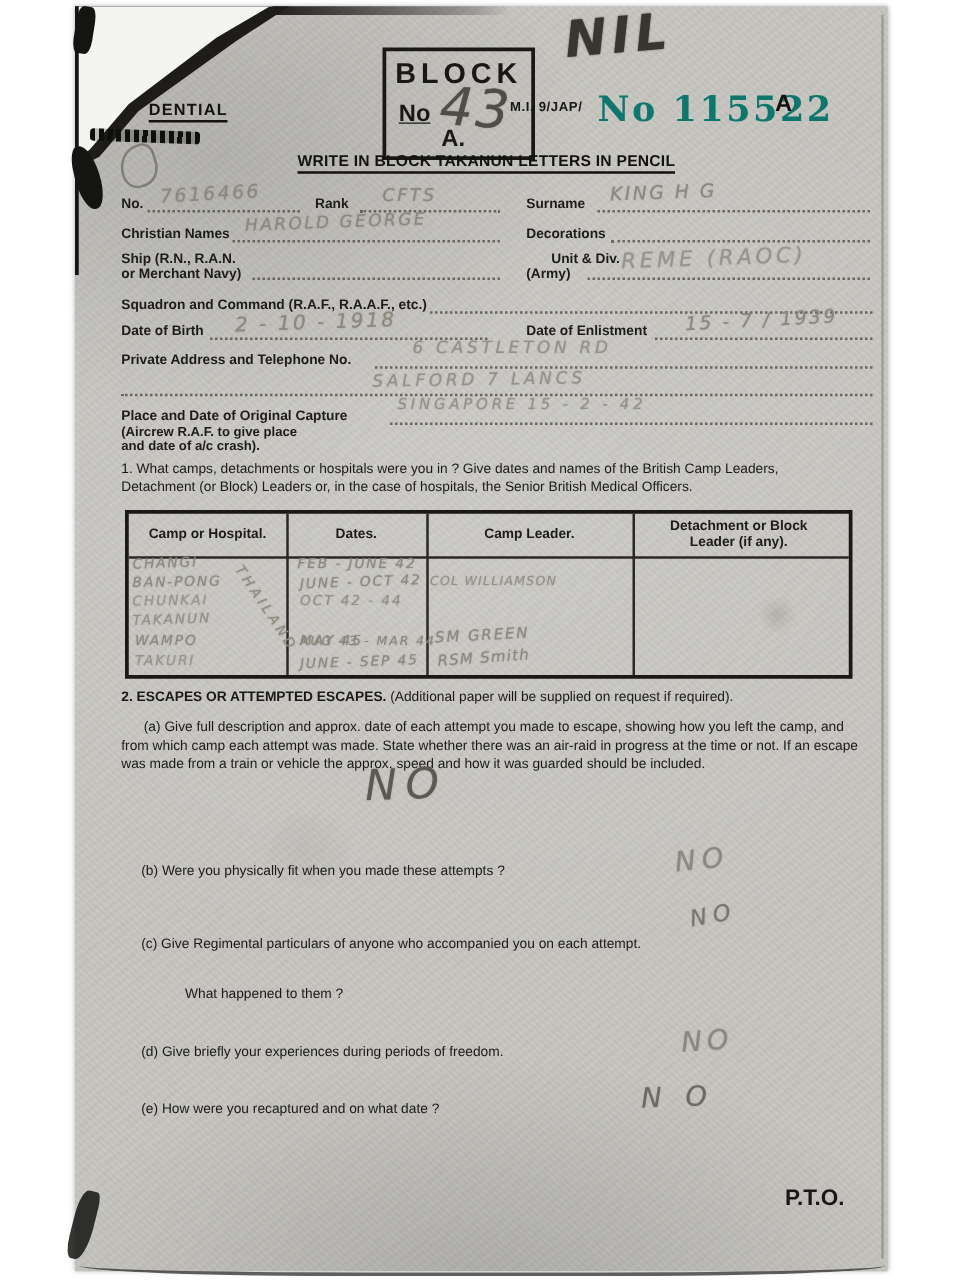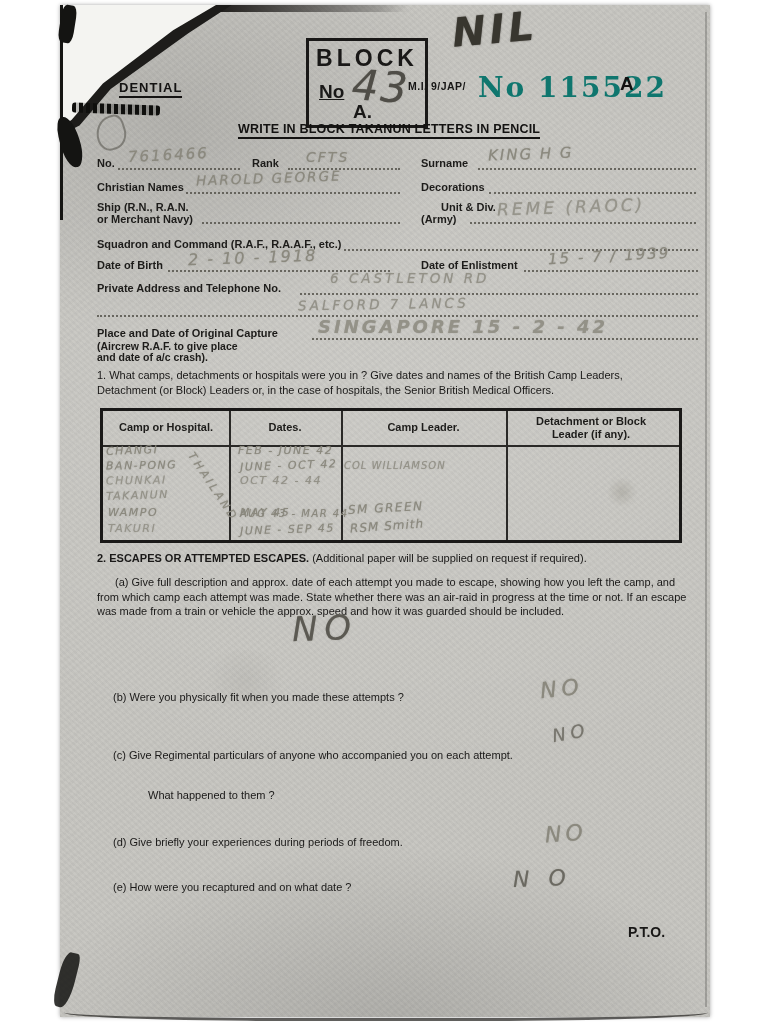--- a/index.html
+++ b/index.html
@@ -82,21 +82,21 @@
   #camps-table { position:absolute; left:100px; top:408px; width:576px; height:129px; border:3px solid #1a1918; }
   .vline { position:absolute; top:0; bottom:0; width:2px; background:#2a2927; }
   #hline { position:absolute; left:0; right:0; top:34px; height:2px; background:#2a2927; }
   .th { position:absolute; top:0; height:34px; font-weight:700; font-size:11px; color:#1d1c1a;
     text-align:center; display:flex; align-items:center; justify-content:center; line-height:1.2; }
   .tbl-hw { font-size:11px; letter-spacing:1.5px; }
   #thailand { left:196px; top:450px; transform:rotate(56deg); transform-origin:left top;
     font-size:11px; letter-spacing:3px; color:#8f8d82; }
   
   .ans { font-weight:400; }
-  #pto { position:absolute; left:628px; top:924px; font-weight:700; font-size:14px; color:#181716; }
+  #pto { position:absolute; left:628px; top:948px; font-weight:700; font-size:18px; color:#181716; }
 </style>
 </head>
 <body>
 
 <div id="canvas">
   <div id="paper"></div>
 
   <div class="top-strip"></div>
   <div class="torn-dark"></div>
   <div class="torn-white"></div>
@@ -161,21 +161,21 @@
   <span class="hw" style="left:548px;top:247px;font-size:15px;transform:rotate(-3deg);">15 - 7 / 1939</span>
 
   <span class="lbl" style="left:97px;top:282px;">Private Address and Telephone No.</span>
   <div class="dots" style="left:300px;top:293px;width:398px;"></div>
   <span class="hw" style="left:330px;top:270px;font-size:13.5px;letter-spacing:3px;opacity:.85;">6  CASTLETON   RD</span>
   <div class="dots" style="left:97px;top:315px;width:601px;"></div>
   <span class="hw" style="left:298px;top:296px;font-size:13.5px;letter-spacing:3px;opacity:.85;transform:rotate(-1deg);">SALFORD  7   LANCS</span>
 
   <span class="lbl" style="left:97px;top:327px;">Place and Date of Original Capture</span>
   <div class="dots" style="left:312px;top:338px;width:386px;"></div>
-  <span class="hw" style="left:318px;top:316px;font-size:18px;letter-spacing:3px;opacity:.85;font-weight:bold;">SINGAPORE       15 - 2 - 42</span>
+  <span class="hw" style="left:318px;top:316px;font-size:12px;letter-spacing:3px;opacity:.85;">SINGAPORE       15 - 2 - 42</span>
   <span class="lbl" style="left:97px;top:340px;font-size:10.5px;">(Aircrew R.A.F. to give place</span>
   <span class="lbl" style="left:97px;top:351px;font-size:10.5px;">and date of a/c crash).</span>
 
   <div class="body-txt" style="left:97px;top:368px;width:588px;">1.    What camps, detachments or hospitals were you in ?    Give dates and names of the British Camp Leaders,  Detachment (or Block) Leaders or, in the case of hospitals, the Senior British Medical Officers.</div>
 
   <div id="camps-table">
     <div class="vline" style="left:126px;"></div>
     <div class="vline" style="left:238px;"></div>
     <div class="vline" style="left:403px;"></div>
     <div id="hline"></div>

